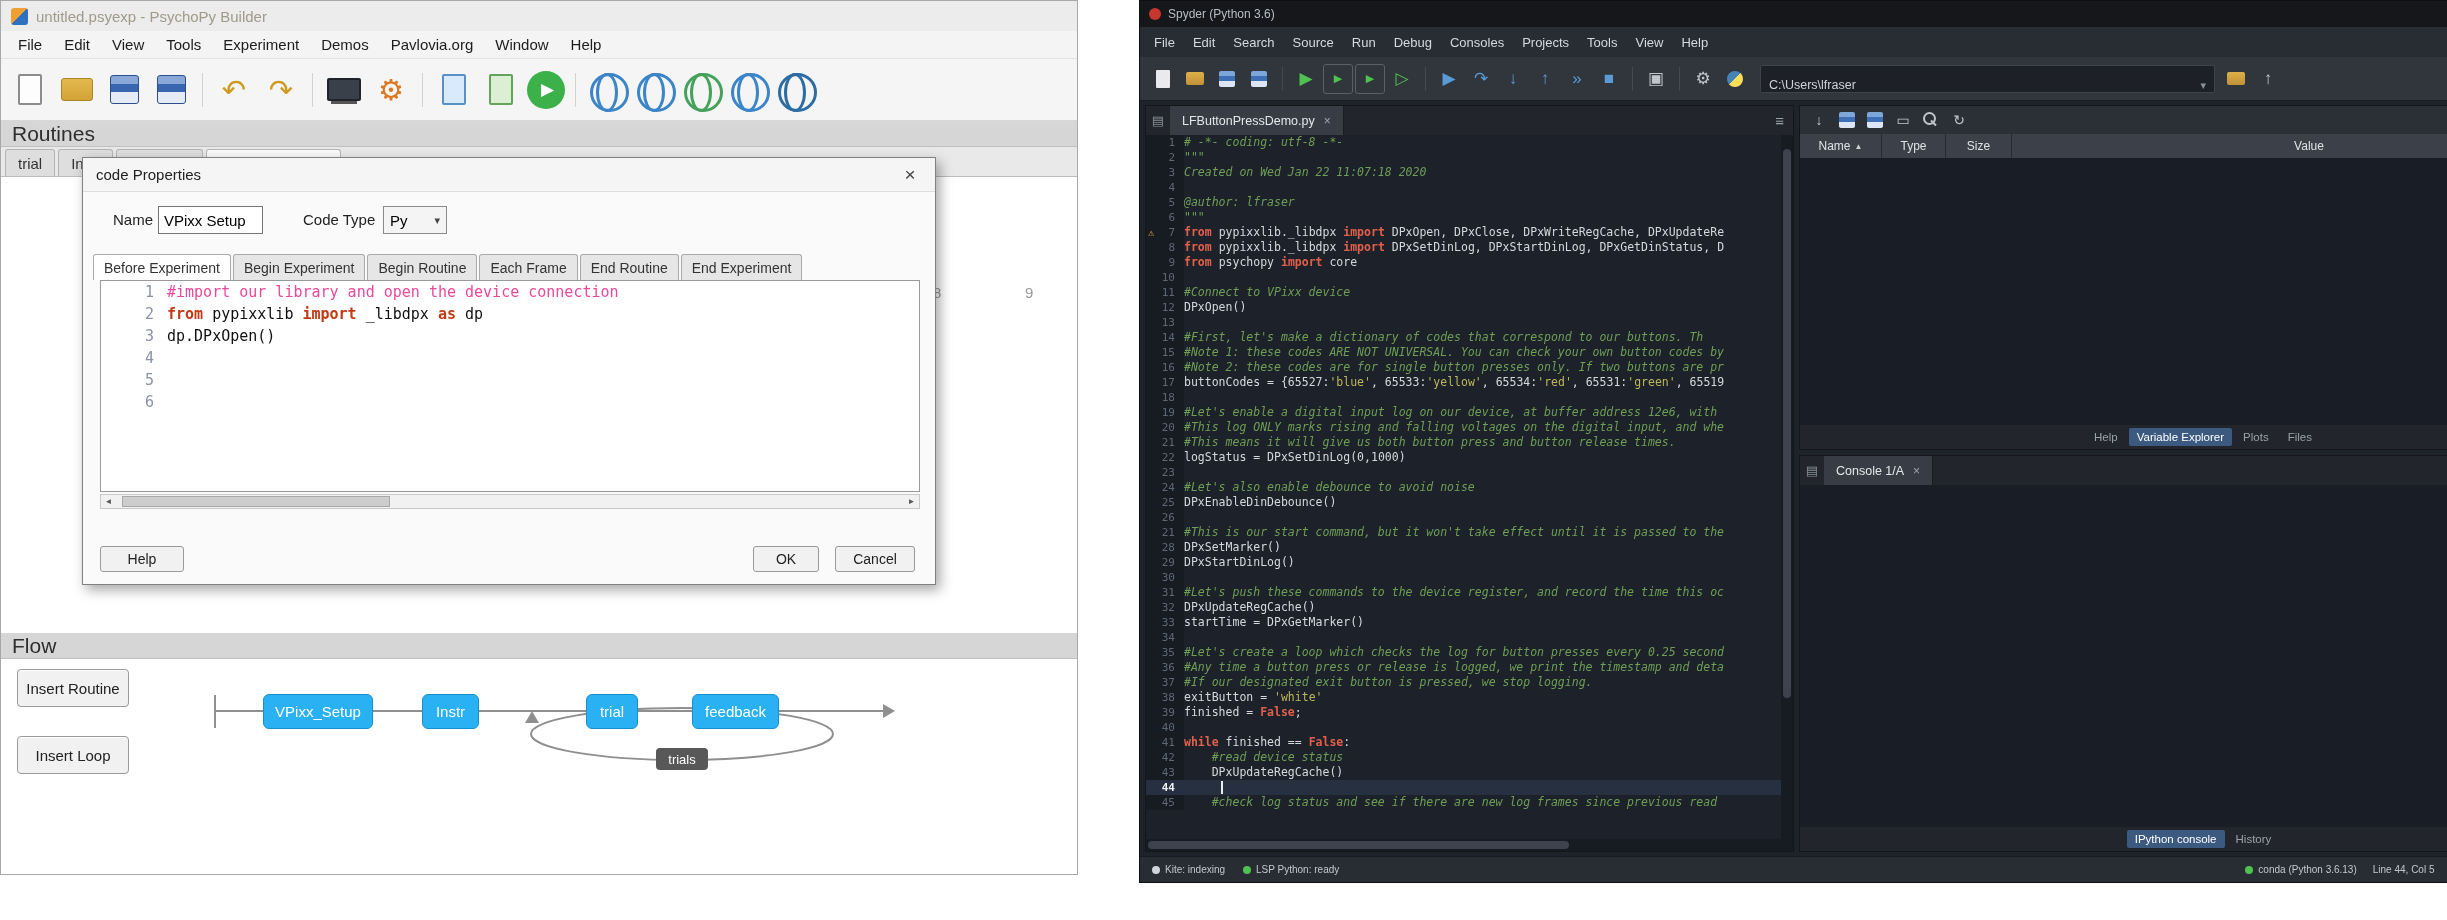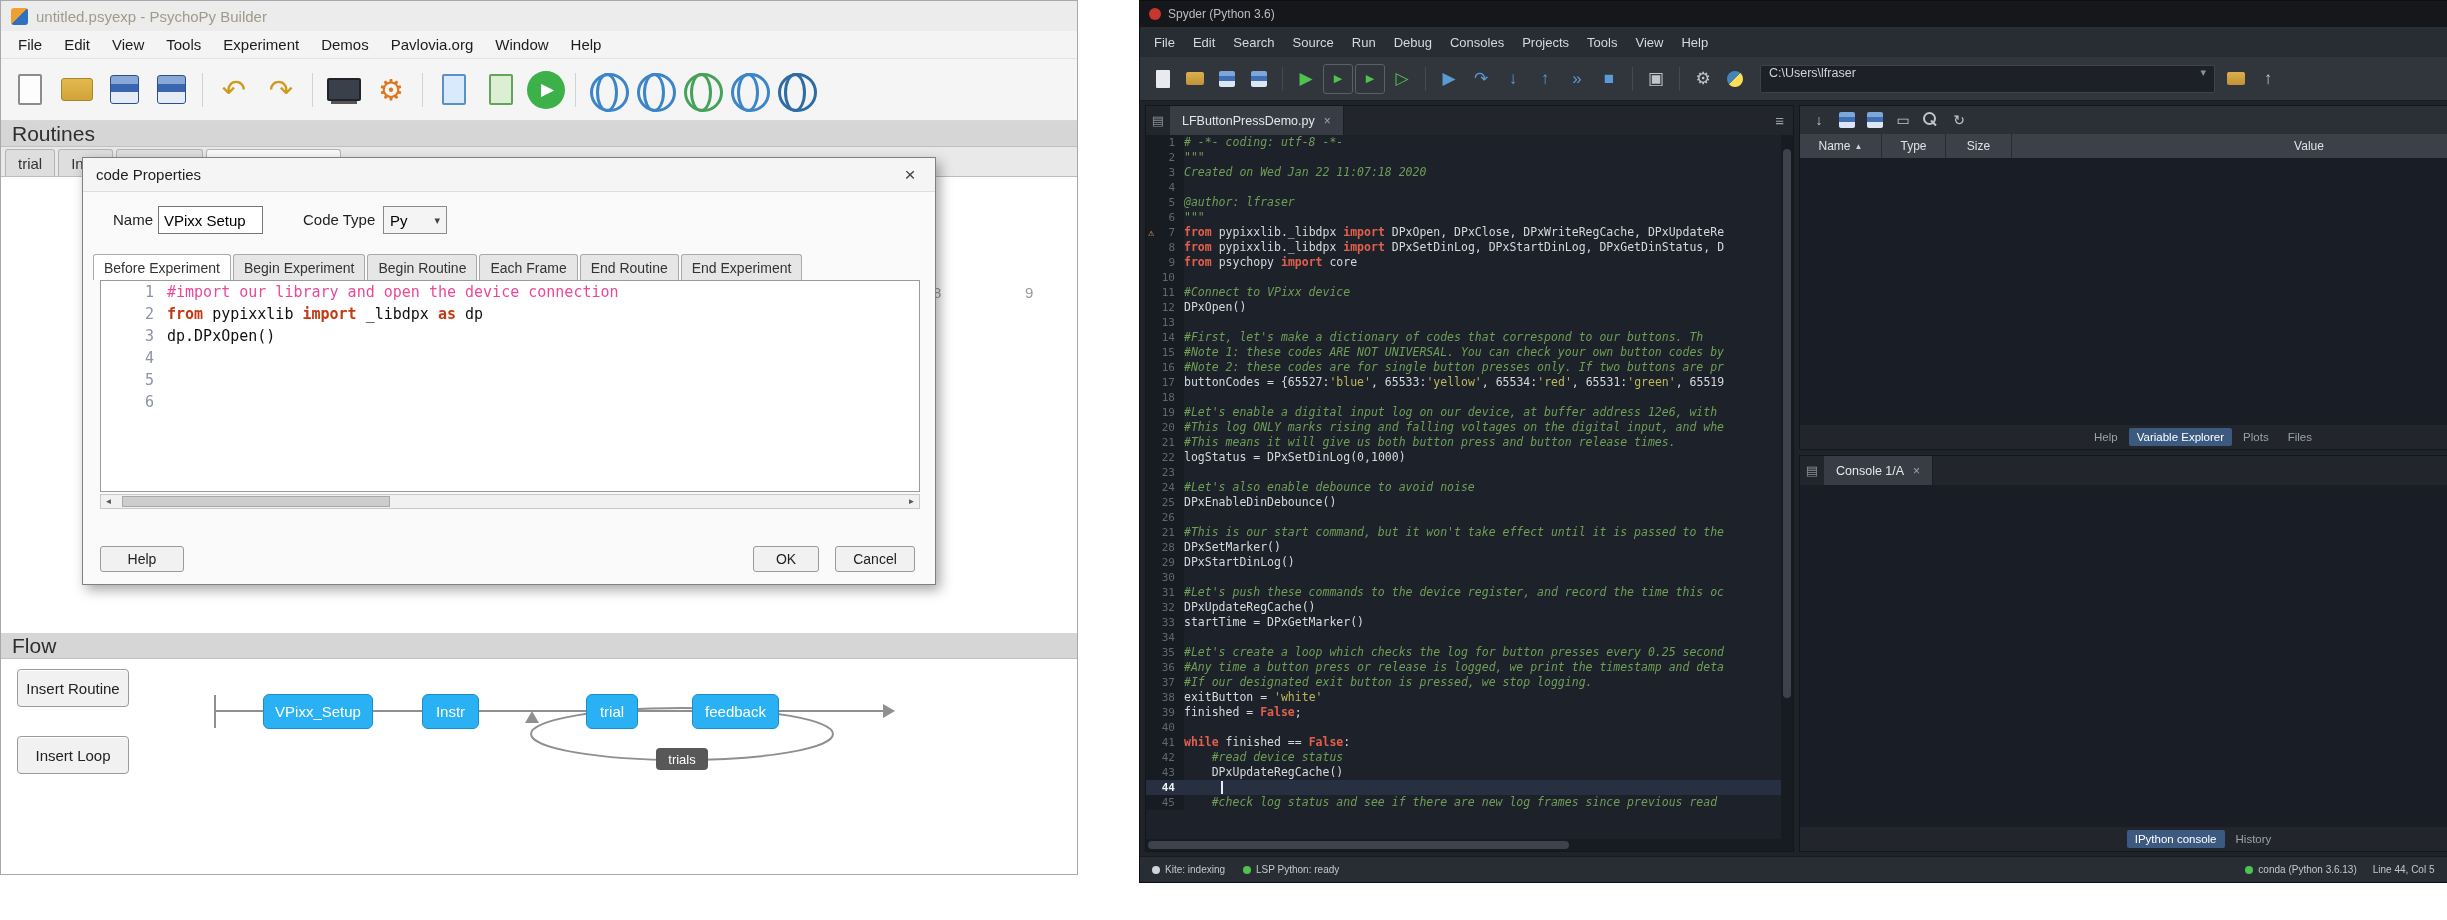--- a/index.html
+++ b/index.html
@@ -84,21 +84,21 @@
   .sp-toolbar{height:44px;background:#31353c;border-bottom:1px solid #1a1d22;display:flex;align-items:center;padding:0 8px;flex:none}
   .sp-tbi{width:30px;height:30px;display:flex;align-items:center;justify-content:center;font-size:17px;border-radius:3px;position:relative;flex:none}
   .sp-tbi-sep{width:1px;height:24px;background:#454a52;margin:0 6px;flex:none}
   .shape-dpage::before{content:'';width:14px;height:18px;background:#e8eaed;border-radius:1px}
   .shape-dfolder::before{content:'';width:18px;height:13px;border-radius:2px;background:linear-gradient(#ddb04a,#c2913a)}
   .shape-dfloppy::before{content:'';width:16px;height:16px;border-radius:2px;background:linear-gradient(to bottom,#7da7d9 0 30%,#3f6fb5 30% 60%,#dce6f4 60%)}
   .shape-boxed{border:1px solid #596069;border-radius:3px;font-size:11px}
   .shape-pyenv::before{content:'';width:16px;height:16px;border-radius:50%;background:linear-gradient(135deg,#4584b6 50%,#ffde57 50%)}
   .shape-search::before{content:'';width:9px;height:9px;border:2px solid #c0c5cb;border-radius:50%;position:absolute;left:5px;top:4px}
   .shape-search::after{content:'';width:7px;height:2px;background:#c0c5cb;position:absolute;left:12px;top:14px;transform:rotate(45deg)}
-  .sp-path{margin-left:10px;width:455px;height:28px;background:#1d2026;border:1px solid #3e434b;border-radius:2px;display:flex;align-items:flex-start;padding:0 8px;font-size:12.5px;color:#cfd3d8}
+  .sp-path{margin-left:10px;width:455px;height:28px;background:#1d2026;border:1px solid #3e434b;border-radius:2px;display:flex;align-items:flex-end;padding:0 8px;font-size:12.5px;color:#cfd3d8}
   .sp-path .arrow{margin-left:auto;color:#8b9199;font-size:11px}
   .sp-breadcrumb{height:25px;background:#22262c;display:flex;align-items:center;padding:0 11px;font-size:12px;color:#a9b0b8;border-bottom:1px solid #17191e;flex:none}
   .sp-main{flex:1;display:flex;min-height:0;padding:4px 5px;gap:5px;background:#1e2229}
   .sp-editor-pane{width:649px;display:flex;flex-direction:column;min-width:0;border:1px solid #14161a;flex:none;background:#1c212a}
   .sp-tabbar{height:29px;background:#22262c;display:flex;align-items:center;flex:none}
   .sp-files-icon{width:24px;text-align:center;font-size:13px;color:#8b9199}
   .sp-tab{height:100%;display:flex;align-items:center;padding:0 12px;background:#383d45;font-size:12.5px;color:#e4e7ea;gap:9px;border-right:1px solid #1a1d22}
   .sp-tab-close{color:#a0a6ad;font-size:12px}
   .sp-hamburger{margin-left:auto;padding:0 9px;color:#9aa1a9;font-size:15px}
   .sp-editor-body{flex:1;display:flex;min-height:0;position:relative}

